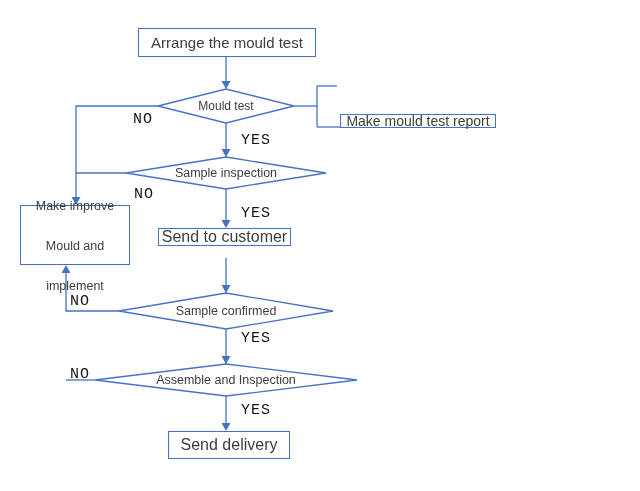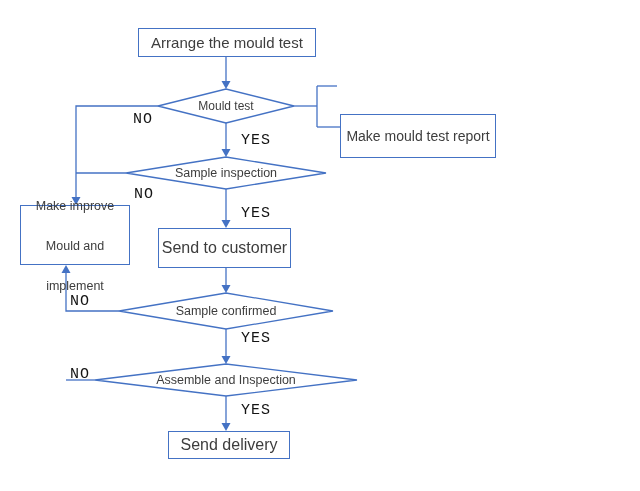--- a/index.html
+++ b/index.html
@@ -29,24 +29,24 @@
     color: #3d3d3d;
     display: flex;
     align-items: center;
     justify-content: center;
     text-align: left;
     box-sizing: border-box;
     line-height: 1.15;
   }
   .node-arrange   { left: 138px; top: 28px;  width: 178px; height: 29px; font-size: 15px; }
   .node-engineer  { left: 337px; top: 73px;  width: 276px; height: 27px; font-size: 14px; }
-  .node-report    { left: 340px; top: 114px; width: 156px; height: 44px; font-size: 14px; }
+  .node-report    { left: 340px; top: 114px; width: 156px; height: 14px; font-size: 14px; }
   .node-improve   { left: 20px;  top: 205px; width: 110px; height: 60px; font-size: 12.5px; flex-direction: column; }
   .node-improve .ln { display: block; line-height: 17px; margin-top: 23px; }
-  .node-send      { left: 158px; top: 228px; width: 133px; height: 40px; font-size: 16px; }
+  .node-send      { left: 158px; top: 228px; width: 133px; height: 18px; font-size: 16px; }
   .node-delivery  { left: 168px; top: 431px; width: 122px; height: 28px; font-size: 16px; }
 
   .diamond-label {
     position: absolute;
     color: #3d3d3d;
     text-align: center;
     font-size: 12.5px;
     line-height: 14px;
   }
   .dl-mould-test        { left: 158px; top: 99px;  width: 136px; font-size: 12px; }

